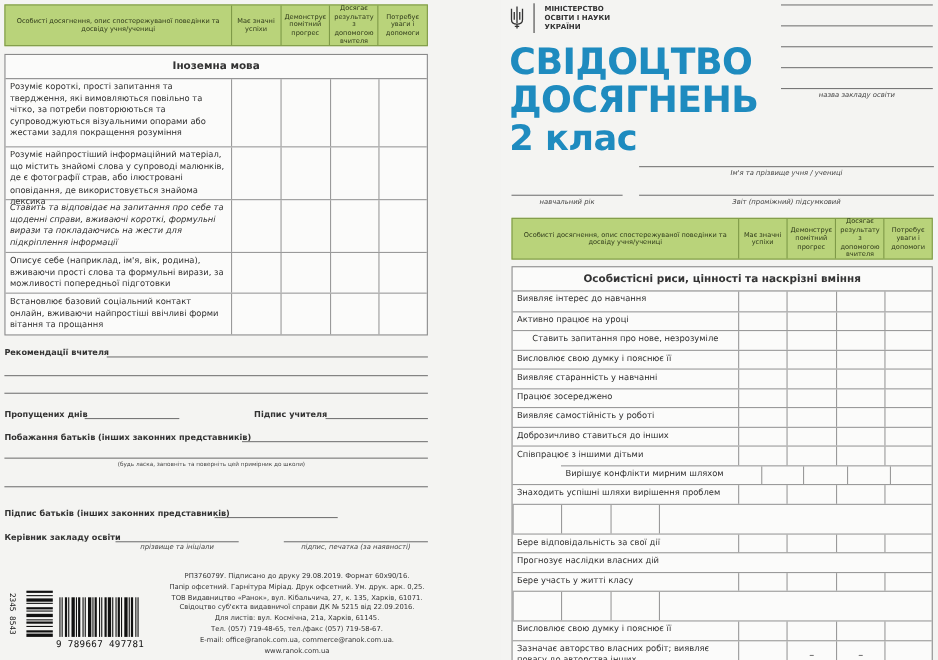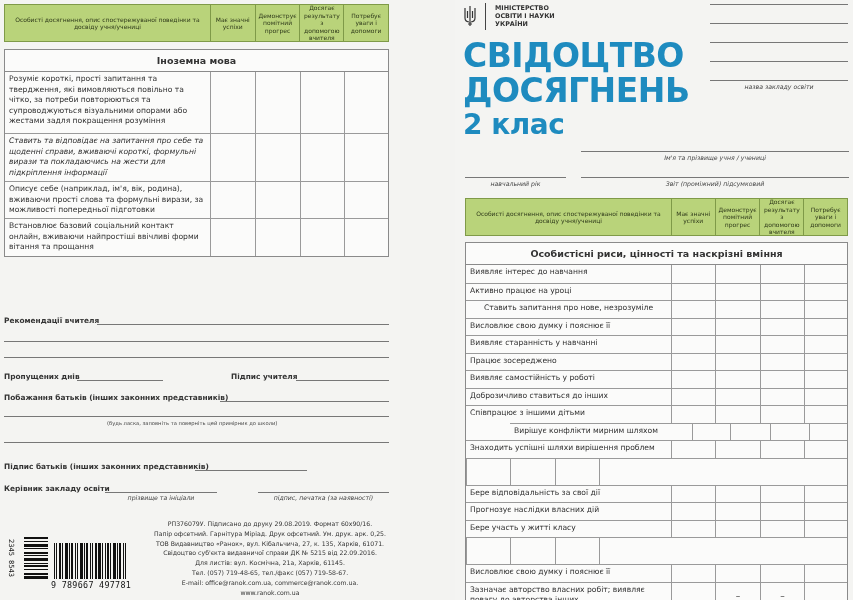--- a/index.html
+++ b/index.html
@@ -56,20 +56,27 @@
     <div style="width:45px;">Демонструє помітний прогрес</div>
     <div style="width:44px;">Досягає результату з допомогою вчителя</div>
     <div style="width:45px;">Потребує уваги і допомоги</div>
   </div>
 
   <div class="ctable" style="left:4px; top:49px; width:385px;">
     <div class="title">Іноземна мова</div>
     <div class="rows">
       <div class="crow" style="height:61px;">
         <div class="desc" style="width:205px;">Розуміє короткі, прості запитання та твердження, які вимовляються повільно та чітко, за потреби повторюються та супроводжуються візуальними опорами або жестами задля покращення розуміння</div>
+        <div class="cell" style="width:45px;"></div>
+        <div class="cell" style="width:45px;"></div>
+        <div class="cell" style="width:44px;"></div>
+        <div class="cell" style="width:44px;"></div>
+      </div>
+      <div class="crow" style="height:48px;">
+        <div class="desc" style="width:205px;">Розуміє найпростіший інформаційний матеріал, що містить знайомі слова у супроводі малюнків, де є фотографії страв, або ілюстровані оповідання, де використовується знайома лексика</div>
         <div class="cell" style="width:45px;"></div>
         <div class="cell" style="width:45px;"></div>
         <div class="cell" style="width:44px;"></div>
         <div class="cell" style="width:44px;"></div>
       </div>
       <div class="crow" style="height:48px;font-style:italic;">
         <div class="desc" style="width:205px;">Ставить та відповідає на запитання про себе та щоденні справи, вживаючі короткі, формульні вирази та покладаючись на жести для підкріплення інформації</div>
         <div class="cell" style="width:45px;"></div>
         <div class="cell" style="width:45px;"></div>
         <div class="cell" style="width:44px;"></div>
@@ -183,21 +190,21 @@
   </svg>
   <div class="ministry-sep"></div>
   <div class="ministry">
     <div>МІНІСТЕРСТВО</div>
     <div>ОСВІТИ І НАУКИ</div>
     <div>УКРАЇНИ</div>
   </div>
 
   <div class="bigtitle" style="top:38px; font-size:33px; line-height:36px;">СВІДОЦТВО</div>
   <div class="bigtitle" style="top:73px; font-size:33px; line-height:36px;">ДОСЯГНЕНЬ</div>
-  <div class="bigtitle" style="top:108px; font-size:28px; line-height:34px;">2 клас</div>
+  <div class="bigtitle" style="top:108px; font-size:32px; line-height:34px;">2 клас</div>
 
   <div class="line" style="left:255px; top:4px; width:138px;"></div>
   <div class="line" style="left:255px; top:23px; width:138px;"></div>
   <div class="line" style="left:255px; top:42px; width:138px;"></div>
   <div class="line" style="left:255px; top:61px; width:138px;"></div>
   <div class="line" style="left:255px; top:80px; width:138px;"></div>
   <span class="cap" style="left:255px; top:83px; width:138px;">назва закладу освіти</span>
 
   <div class="line" style="left:126px; top:151px; width:268px;"></div>
   <span class="cap" style="left:126px; top:154px; width:268px;">Ім'я та прізвище учня / учениці</span>
@@ -301,21 +308,21 @@
           <div class="cell" style="width:44px;"></div>
           <div class="cell" style="width:43px;"></div>
         </div>
       <div class="crow" style="height:17.5px;">
           <div class="desc" style="width:205px;">Бере відповідальність за свої дії</div>
           <div class="cell" style="width:44px;"></div>
           <div class="cell" style="width:45px;"></div>
           <div class="cell" style="width:44px;"></div>
           <div class="cell" style="width:43px;"></div>
         </div>
-      <div class="crow" style="height:17.5px;">
+      <div class="crow" style="height:17.5px;flex-direction:column;">
           <div class="desc" style="width:205px;">Прогнозує наслідки власних дій</div>
           <div class="cell" style="width:44px;"></div>
           <div class="cell" style="width:45px;"></div>
           <div class="cell" style="width:44px;"></div>
           <div class="cell" style="width:43px;"></div>
         </div>
       <div class="crow" style="height:17.5px;">
           <div class="desc" style="width:205px;">Бере участь у житті класу</div>
           <div class="cell" style="width:44px;"></div>
           <div class="cell" style="width:45px;"></div>

